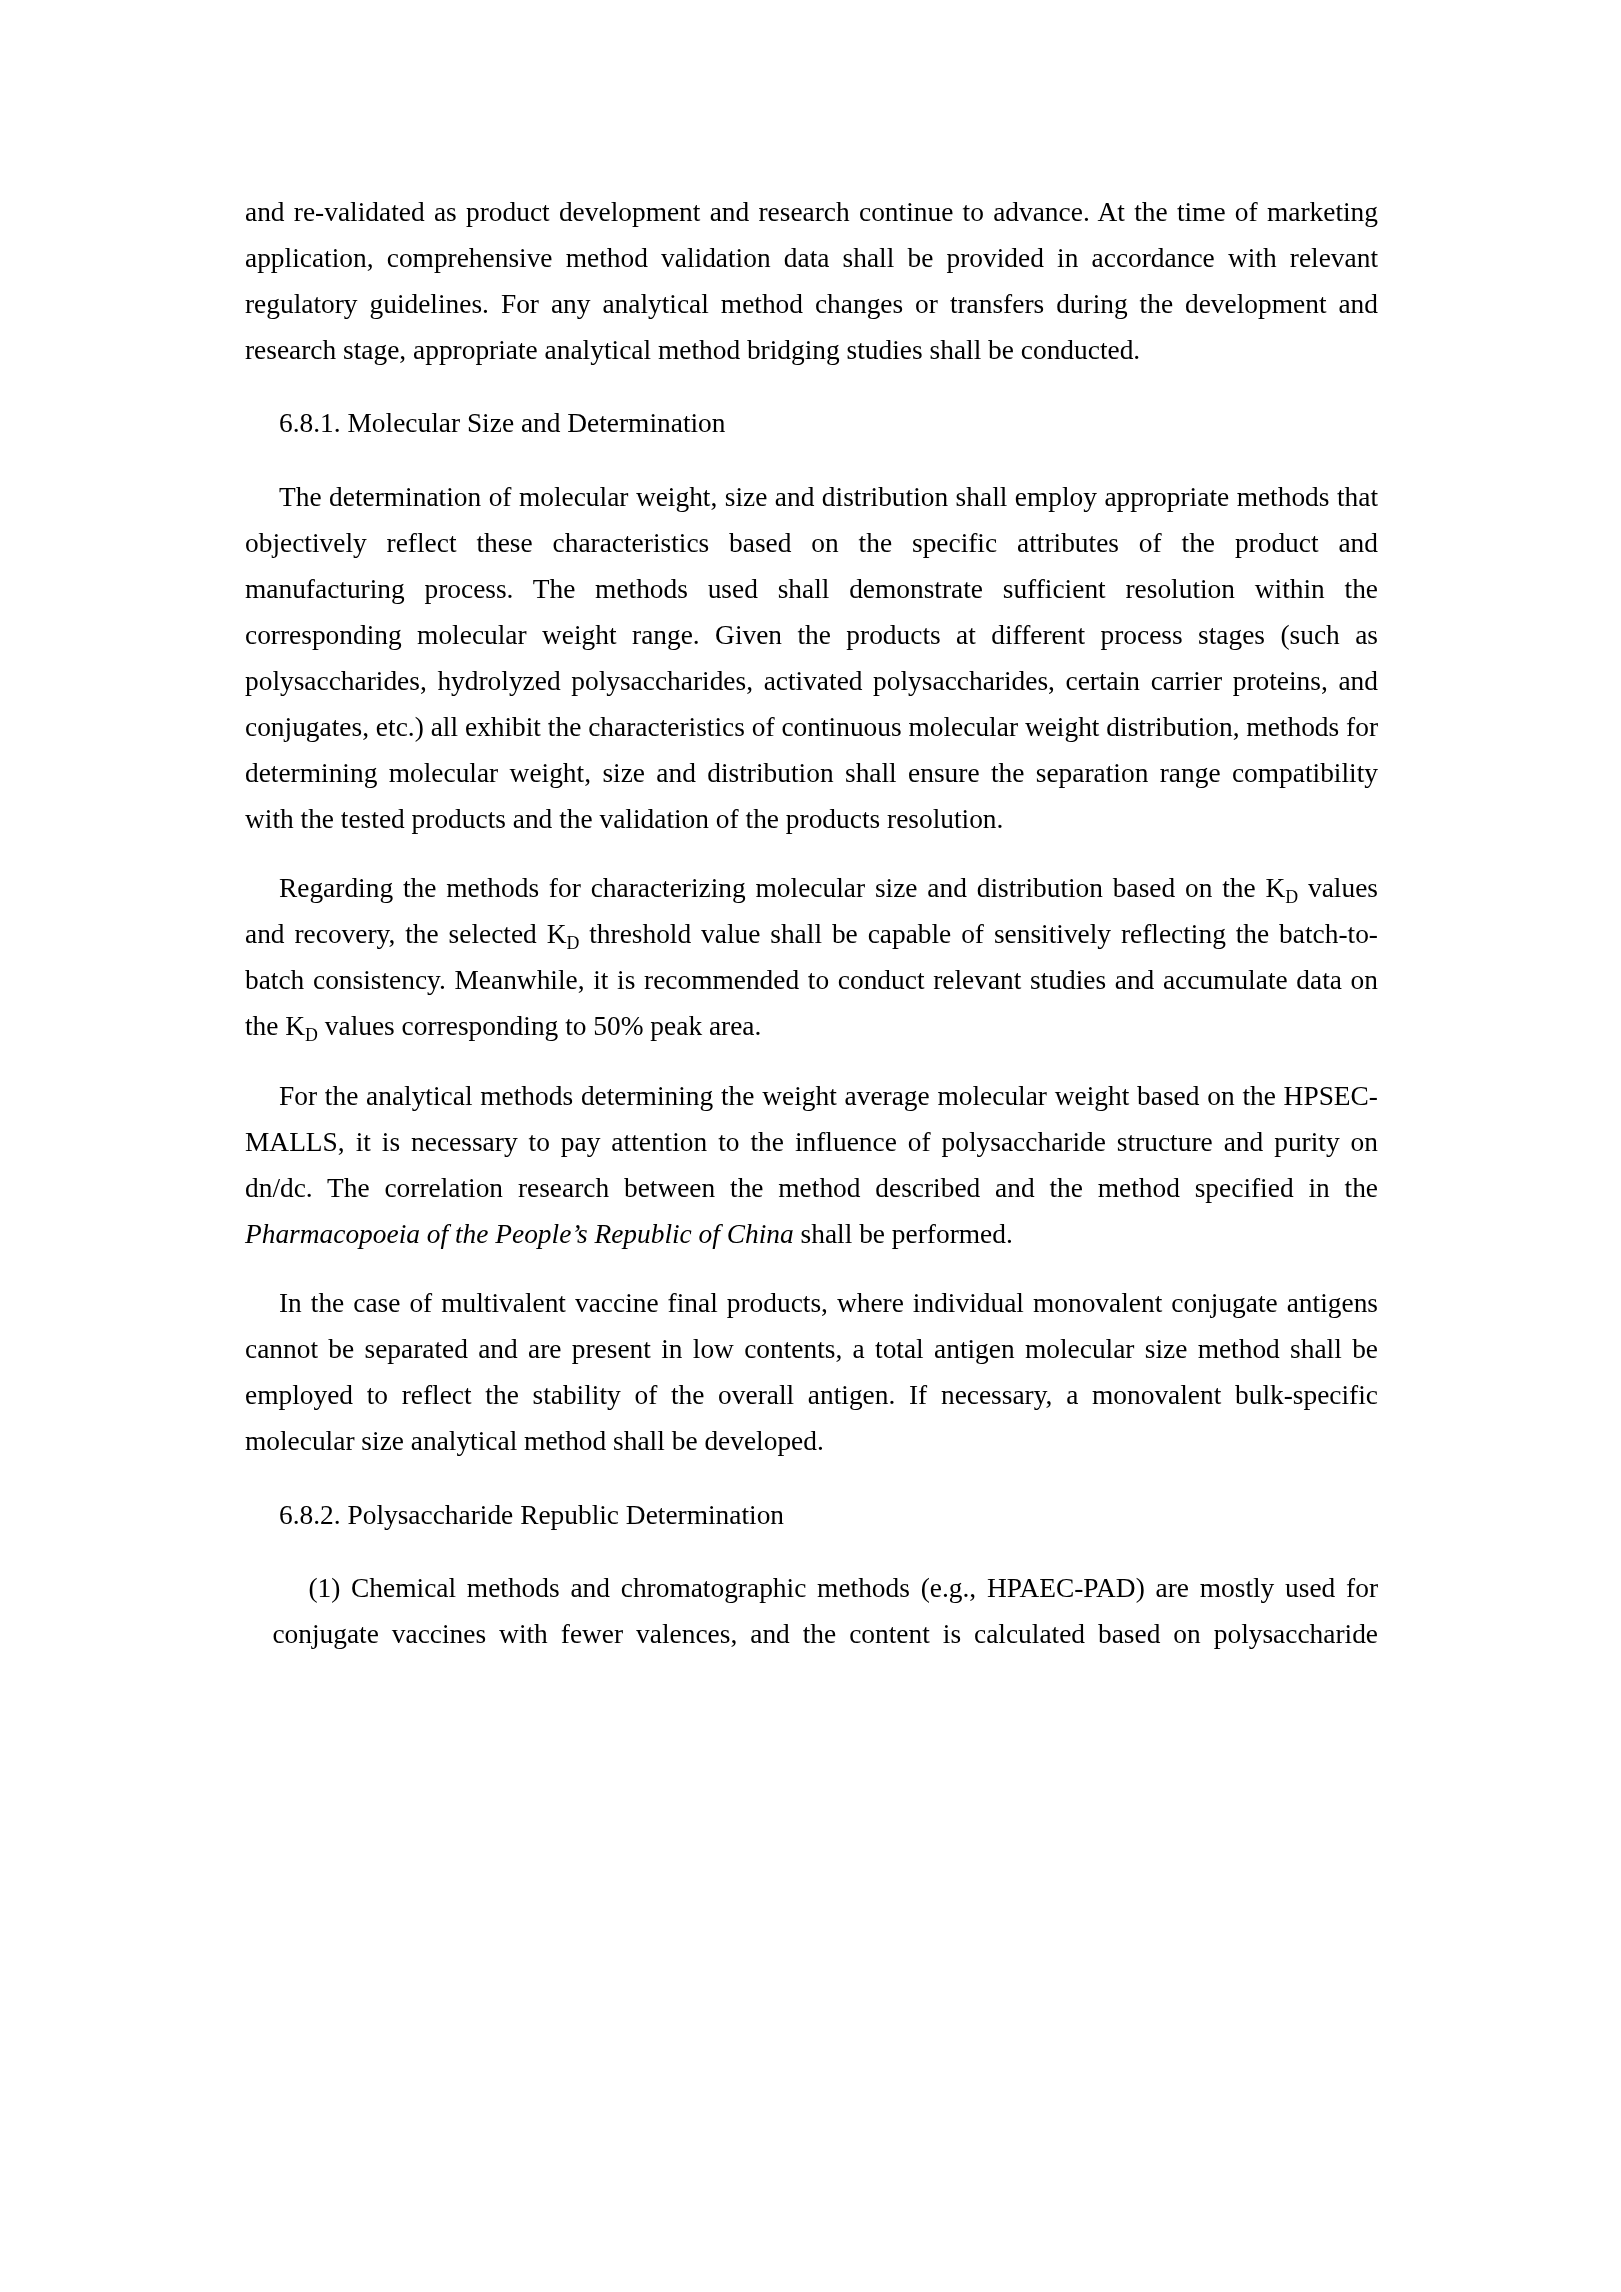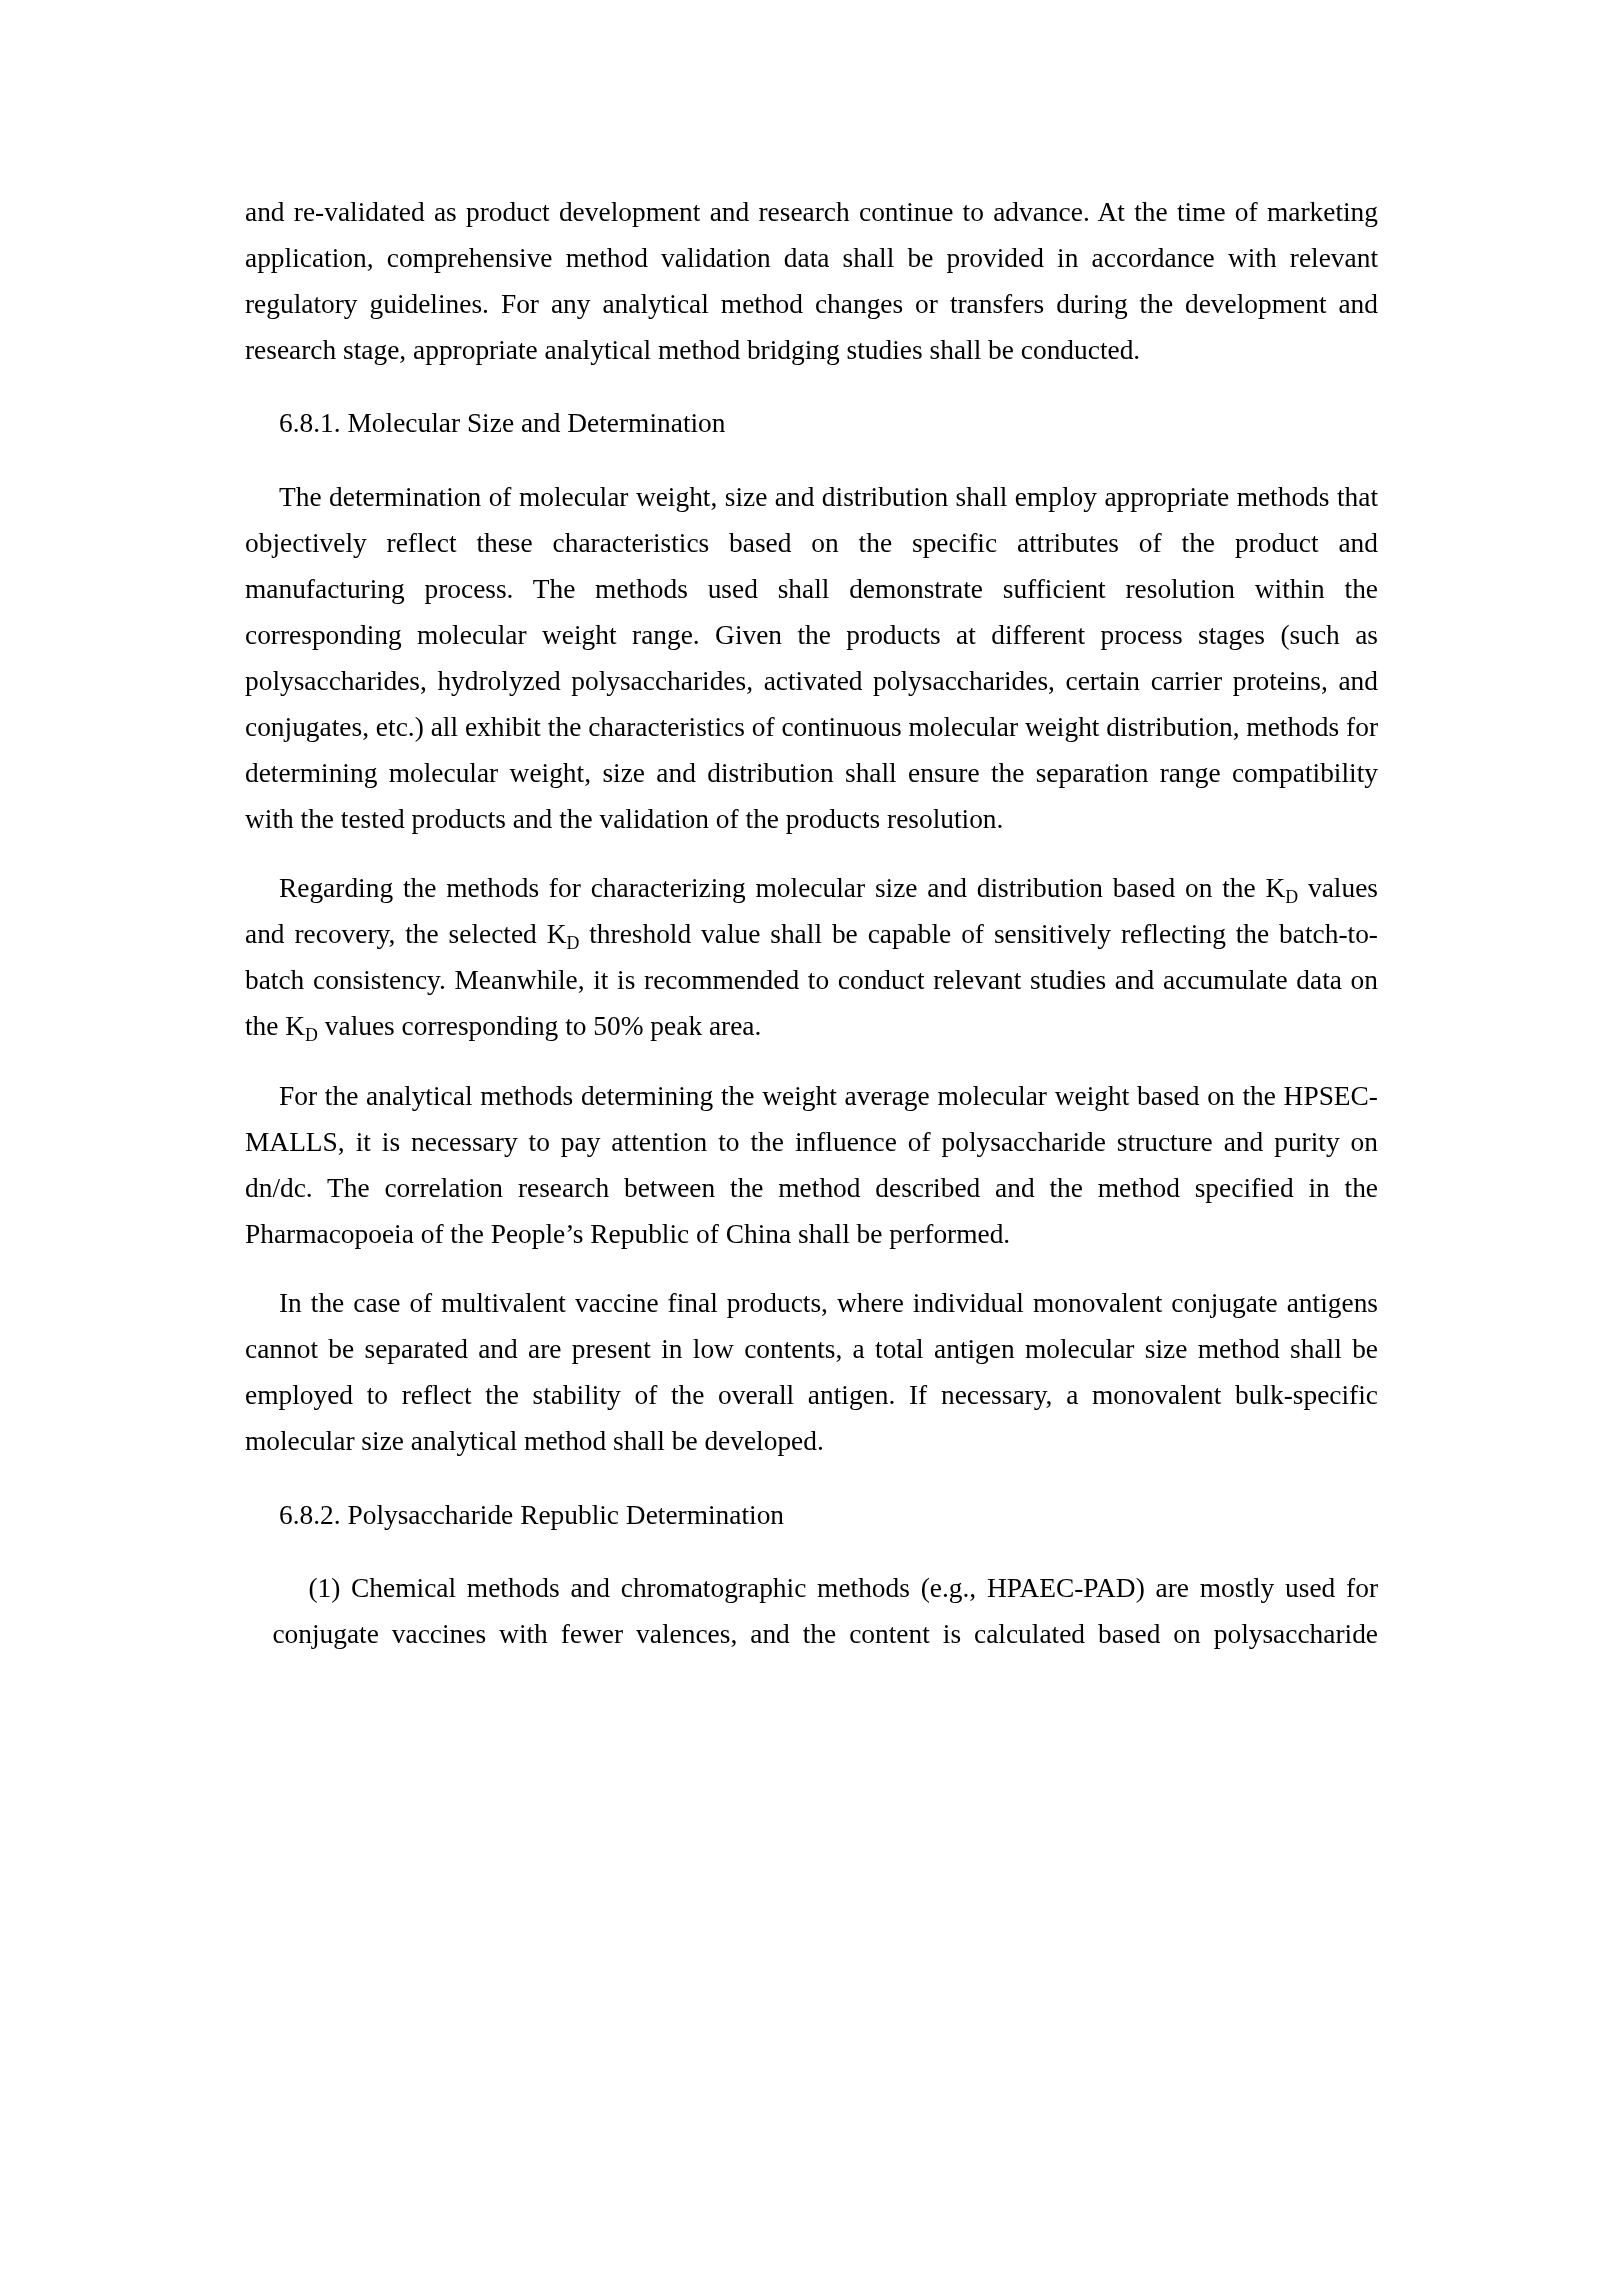--- a/index.html
+++ b/index.html
@@ -43,20 +43,21 @@
   p.list-item {
     padding-left: 27.4px;
     text-indent: 36px;
     font-family: Liberation Serif, serif;
   }
   .doc-body sub {
     font-size: 0.65em;
     line-height: 0;
   }
   .italic {
+    font-style: italic;
   }
   .page-footer {
     position: absolute;
     top: 2120px;
     left: 0;
     width: 100%;
     text-align: center;
     font-size: 30px;
     line-height: 1.1;
     font-weight: bold;

